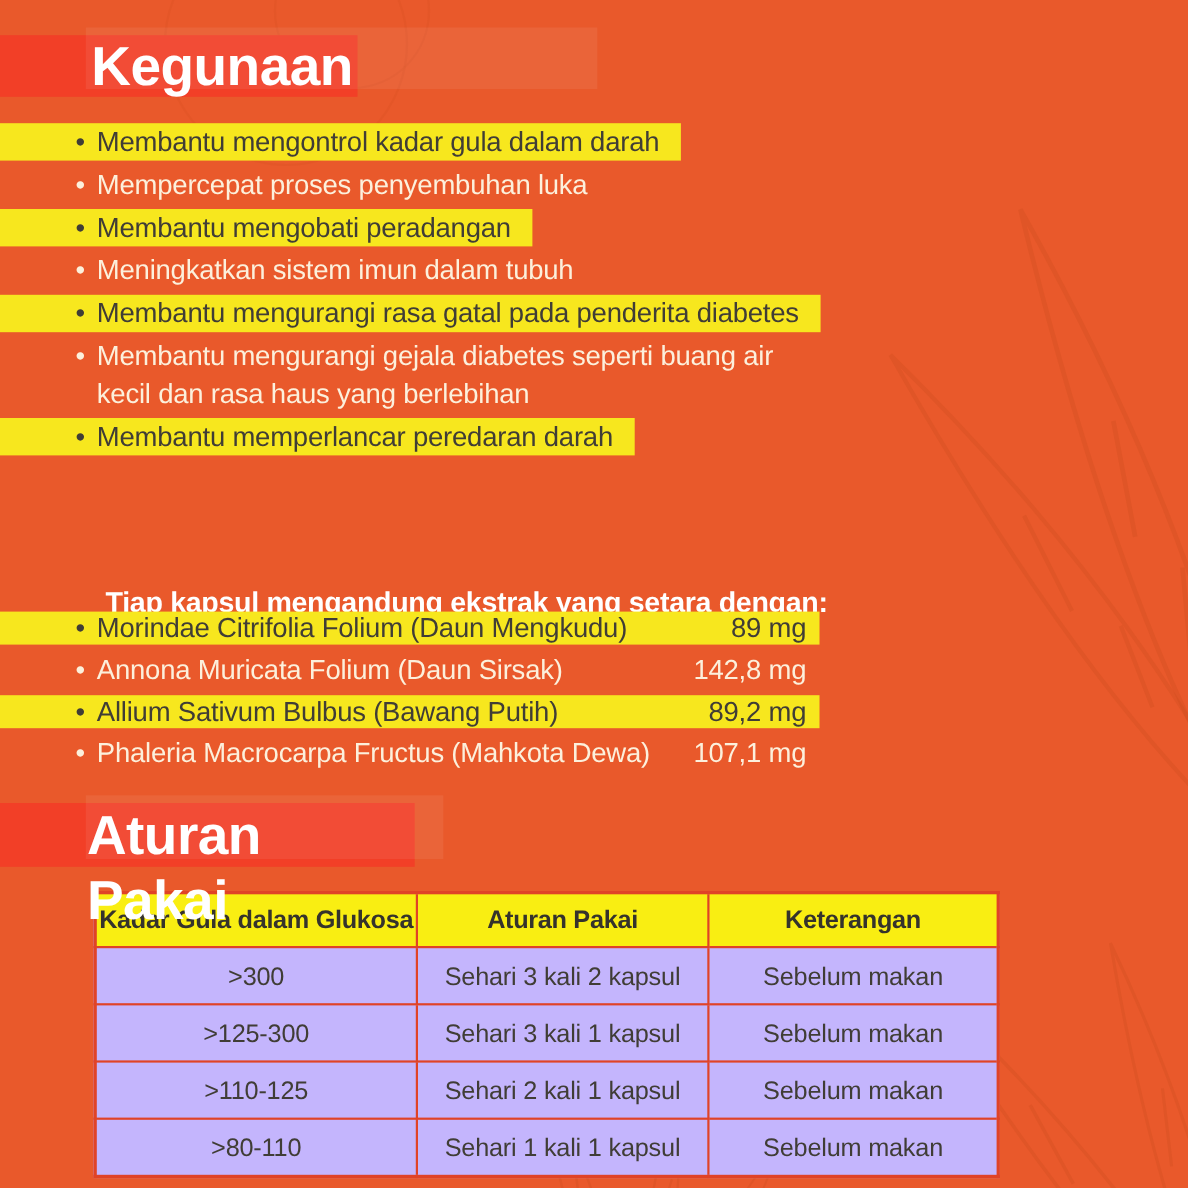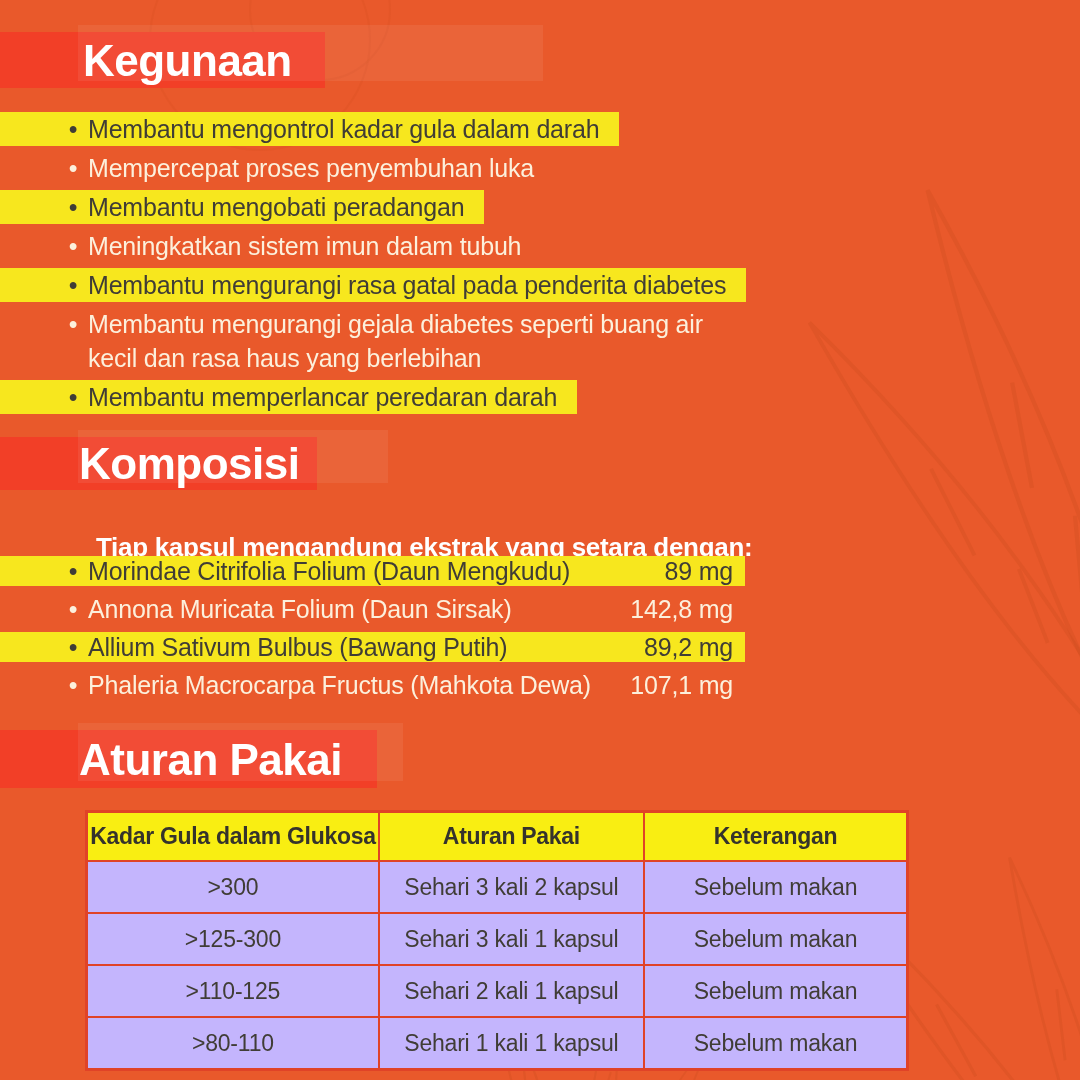--- a/index.html
+++ b/index.html
@@ -20,21 +20,21 @@
   }
   .banner::after{
     content:"";
     position:absolute;top:-7px;height:100%;
     left:78px;
     background:rgba(255,255,255,0.07);
   }
   .banner h2{
     position:relative;z-index:2;
     margin:0;color:#FFFFFF;
-    font-size:44px;font-weight:700;letter-spacing:-0.5px;
+    font-size:50px;font-weight:700;letter-spacing:-0.5px;
   }
   .banner-kegunaan{top:32px;width:325px;height:56px;}
   .banner-kegunaan::after{width:465px;}
   .banner-kegunaan h2{padding-left:83px;line-height:57px;}
   .banner-komposisi{top:437px;width:317px;height:53px;}
   .banner-komposisi::after{width:310px;}
   .banner-komposisi h2{padding-left:79px;line-height:54px;}
   .banner-aturan{top:730px;width:377px;height:58px;}
   .banner-aturan::after{width:325px;}
   .banner-aturan h2{padding-left:79px;line-height:59px;}
@@ -150,23 +150,20 @@
       <li class="b-item">
         <span class="dot">•</span>
         <span>Membantu mengurangi gejala diabetes seperti buang air kecil dan rasa haus yang berlebihan</span>
       </li>
       <li class="b-item hl">
         <span class="dot">•</span>
         <span>Membantu memperlancar peredaran darah</span>
       </li>
     </ul>
 
-  <div class="banner banner-komposisi">
-    <h2>Komposisi</h2>
-  </div>
   <p class="comp-intro">Tiap kapsul mengandung ekstrak yang setara dengan:</p>
   <div class="comp-list" id="comp-list">
       <div class="c-row hl">
         <span class="dot">•</span>
         <span>Morindae Citrifolia Folium (Daun Mengkudu)</span>
         <span class="amount">89 mg</span>
       </div>
       <div class="c-row">
         <span class="dot">•</span>
         <span>Annona Muricata Folium (Daun Sirsak)</span>

